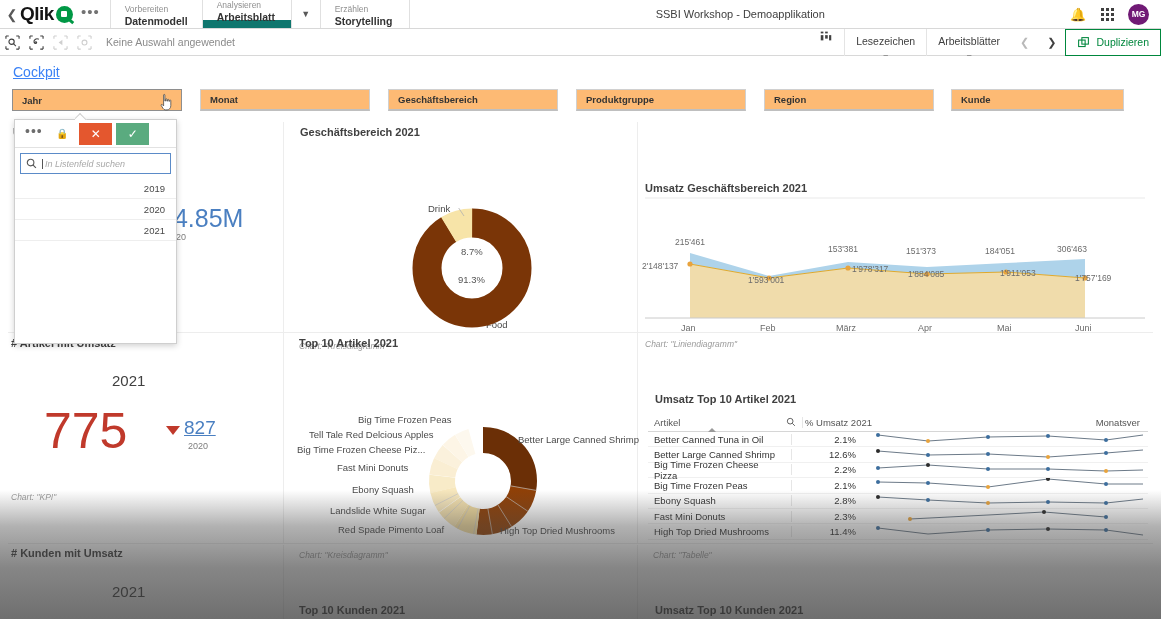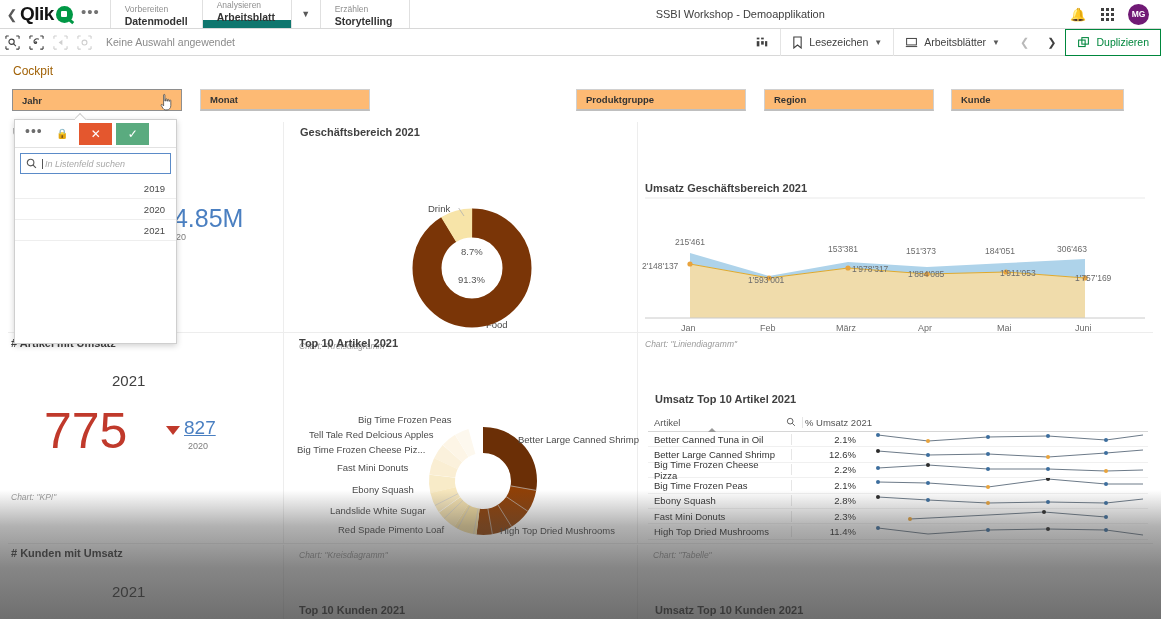--- a/index.html
+++ b/index.html
@@ -77,35 +77,36 @@
     width: 24px; height: 22px; display:flex; align-items:center; justify-content:center;
     color: #404040;
   }
   .sel-ic.dim { color: #cfcfcf; }
   .selbar .noselect { font-size: 10.5px; color: #8a8a8a; margin-left: 10px; }
   .selbar-right { margin-left: auto; display: flex; align-items: center; height: 27px; }
   .sb-btn {
     display: flex; align-items: center; gap: 6px; height: 27px;
     padding: 0 11px; font-size: 10.5px; color: #404040;
     border-left: 1px solid #e4e4e4;
+    flex-direction: column;
   }
   .sb-arrow { padding: 0 9px; color: #b9b9b9; font-size: 11px;
     display:flex; align-items:center; height:27px; }
   .sb-arrow.on { color: #404040; }
   .sb-dup {
     display: flex; align-items: center; gap: 6px; height: 27px; padding: 0 11px;
     font-size: 10.5px; color: #00873d; border: 1px solid #00873d; font-weight: normal;
   }
   .caretdown { font-size: 8px; color: #595959; }
 
   
   .sheet { position: absolute; left: 0; top: 56px; width: 1161px; height: 563px; background: #fff; }
   .sheet-title {
     position: absolute; left: 13px; top: 8px;
-    font-size: 12px; color: #a16207; font-weight: normal;
+    font-size: 14px; color: #3b82f6; font-weight: normal; text-decoration: underline;
   }
 
   
   .filter {
     position: absolute; height: 22px; background: #fdba74;
     border: 1px solid #d0d0d0; border-bottom: 2px solid #bfbfbf;
     display: flex; align-items: center; padding: 0 9px;
     font-size: 9.5px; font-weight: bold; color: #333;
   }
   .filter.focused { border: 1.5px solid #8e8e8e; }
@@ -323,20 +324,23 @@
   </div>
 
   <div class="sheet">
     <div class="sheet-title">Cockpit</div>
 
     <div class="filter focused" style="left:12px; top:33px; width:170px;">
       <span>Jahr</span>
     </div>
     <div class="filter" style="left:200px; top:33px; width:170px;">
       <span>Monat</span>
+    </div>
+    <div class="filter" style="left:388px; top:33px; width:170px;">
+      <span>Geschäftsbereich</span>
     </div>
     <div class="filter" style="left:576px; top:33px; width:170px;">
       <span>Produktgruppe</span>
     </div>
     <div class="filter" style="left:951px; top:33px; width:173px;">
       <span>Kunde</span>
     </div>
     <div class="filter" style="left:764px; top:33px; width:170px;">
       <span>Region</span>
     </div>
@@ -459,20 +463,21 @@
           <span>Artikel</span>
           <span class="sorttri"></span>
         </div>
         <div class="c-mag">
           <svg width="10" height="10" viewBox="0 0 12 12">
               <circle cx="5" cy="5" r="3.4" stroke="#555" stroke-width="1.1" fill="none"></circle>
               <path d="M7.6 7.6l3 3" stroke="#555" stroke-width="1.1"></path>
             </svg>
         </div>
         <div class="c-pct">% Umsatz 2021</div>
+        <div class="c-spark mv-head">Monatsver</div>
       </div>
 
       <div class="tbl-row">
         <div class="c-name">Better Canned Tuna in Oil</div>
           <div class="c-mag"></div>
         <div class="c-pct">2.1%</div>
         <div class="c-spark">
           <svg width="280" height="14" viewBox="0 0 280 14">
               <polyline points="10,3 60,9 120,5 180,4 238,8 275,3" fill="none" stroke="#5b6b7a" stroke-width="0.9"></polyline>
               <circle cx="10" cy="3" r="2" fill="#3d6e9e"></circle>

